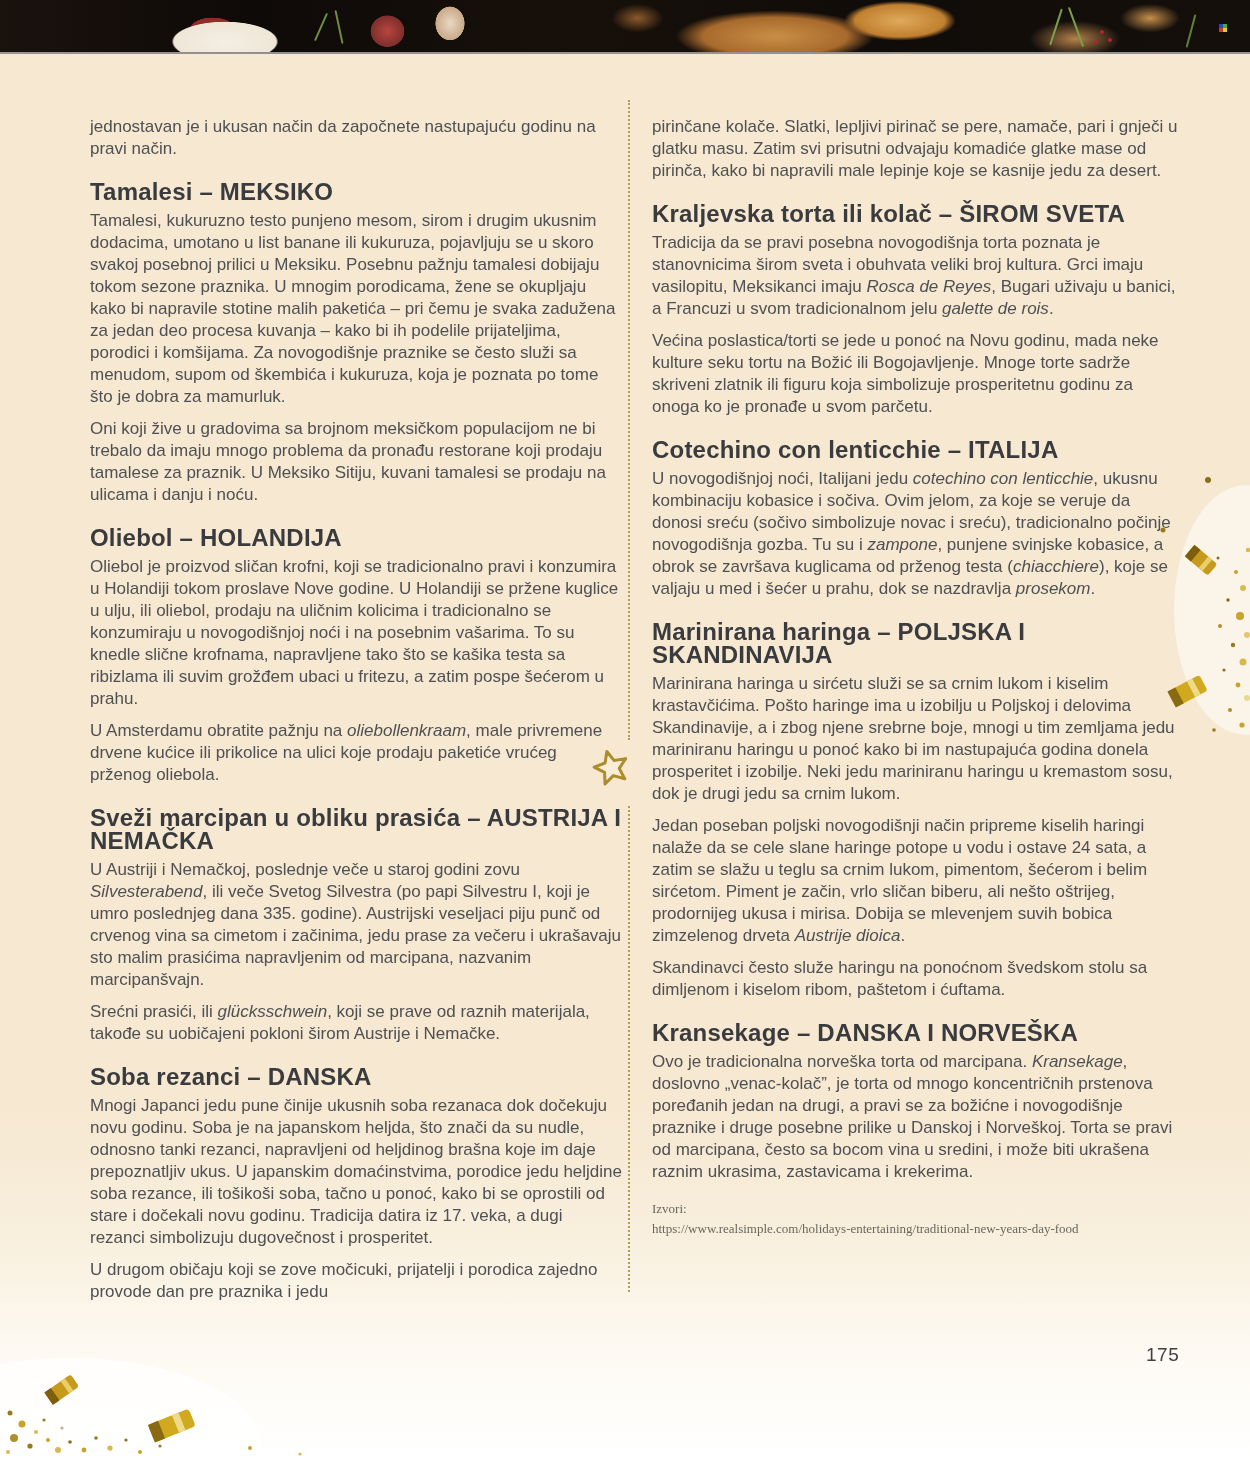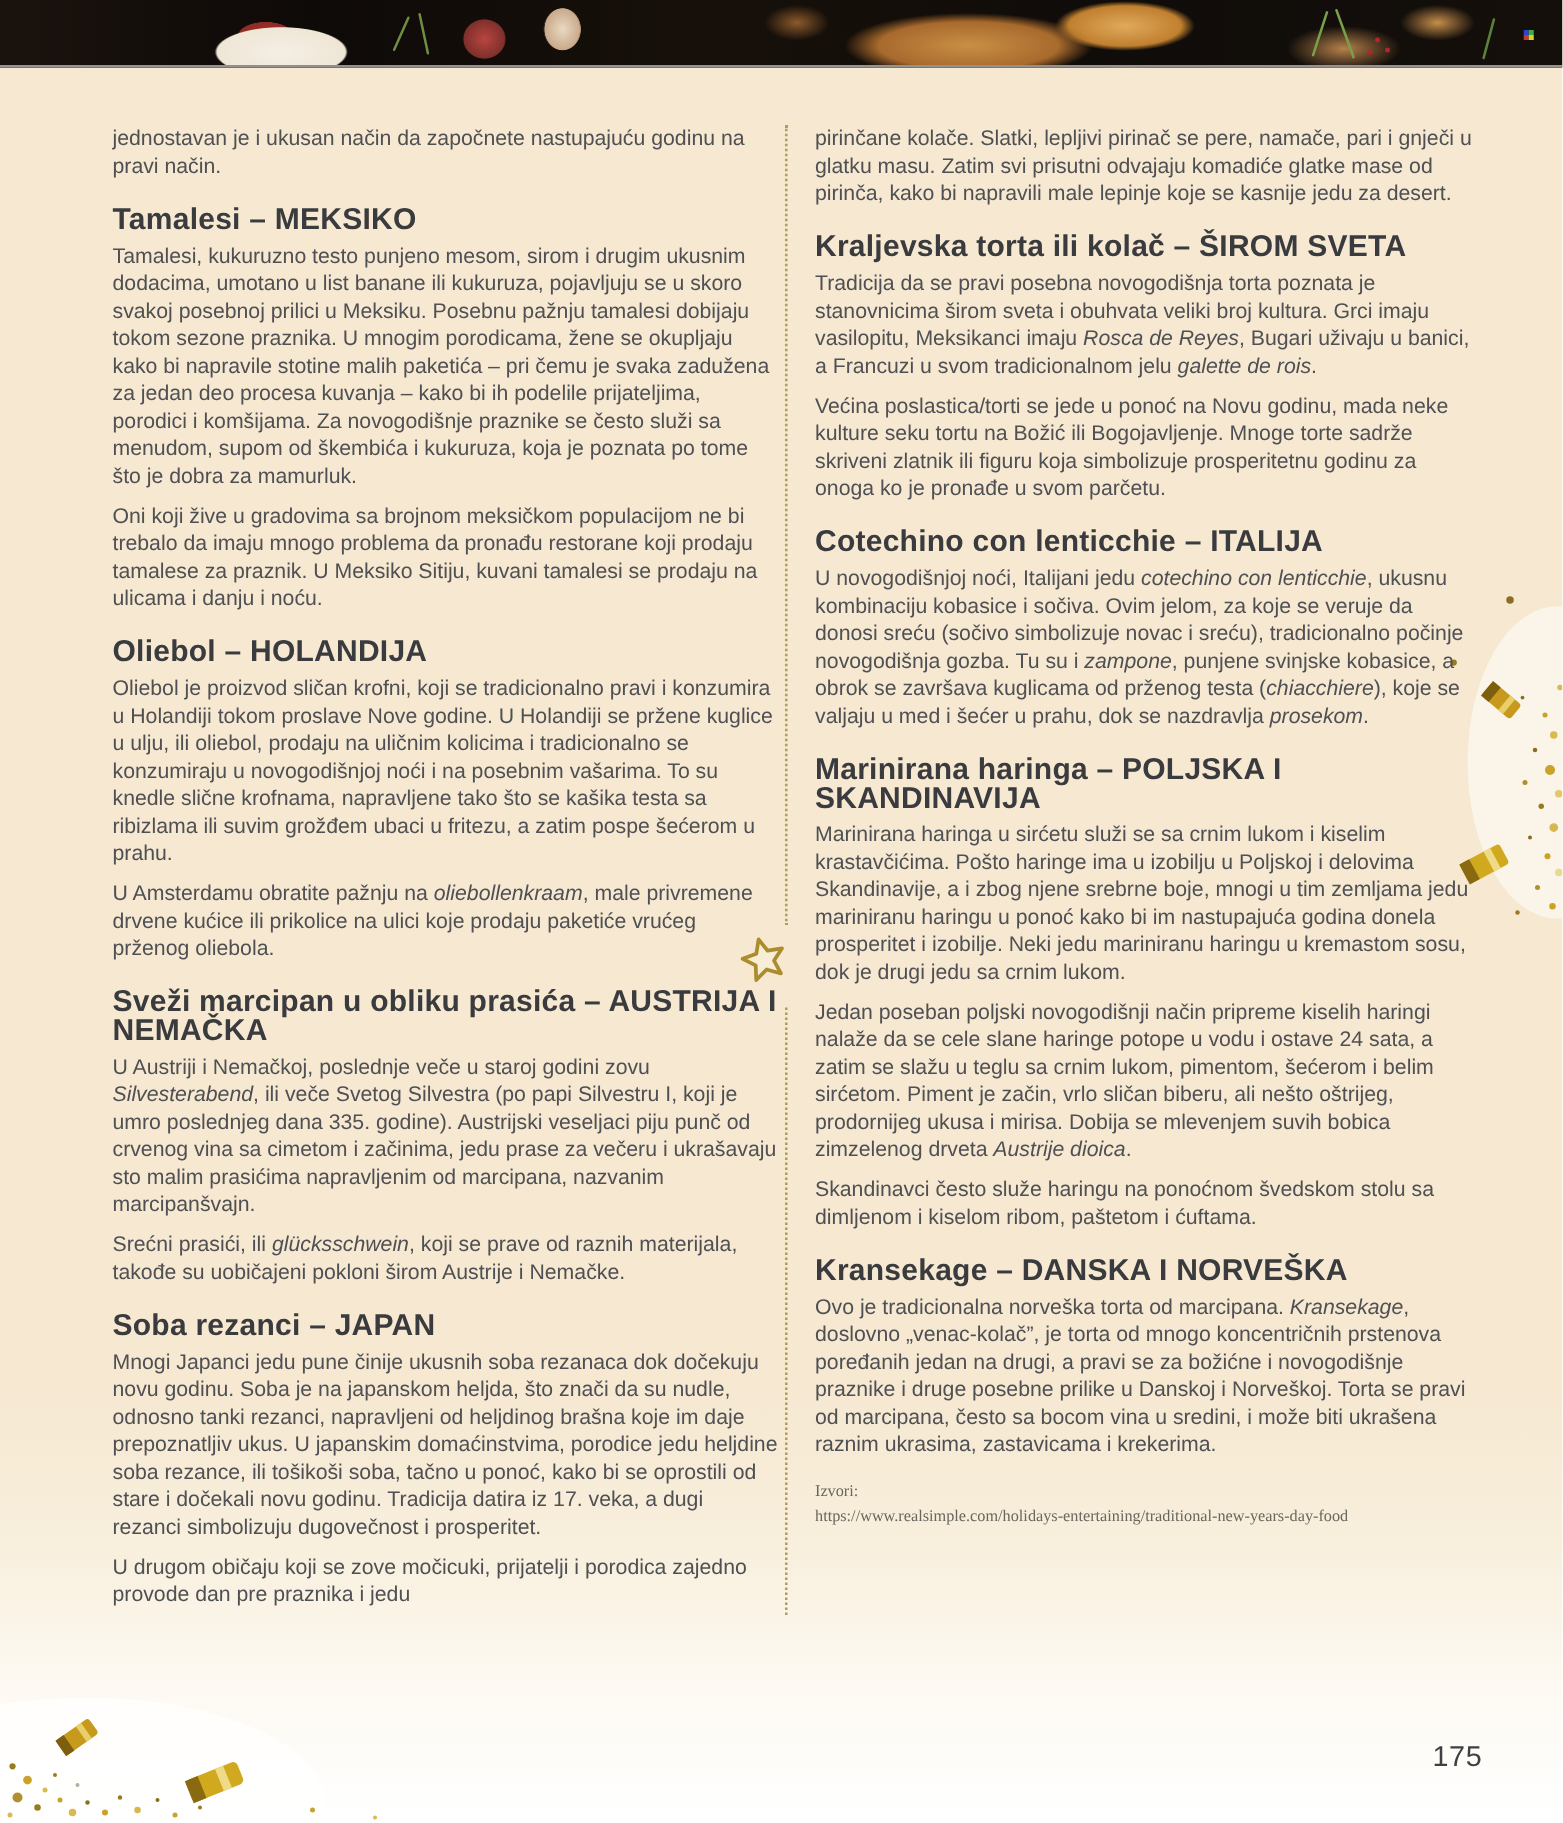--- a/index.html
+++ b/index.html
@@ -28,21 +28,21 @@
     border-bottom:2px solid rgba(255,255,255,.55);
   }
   .sprig{position:absolute;width:2px;background:#6d8f3f;border-radius:2px;}
   .seed{position:absolute;width:4px;height:4px;border-radius:50%;background:#b3242c;}
   
   .pixel-logo{position:absolute;left:1219px;top:24px;width:8px;height:8px;display:grid;grid-template-columns:4px 4px;}
   .pixel-logo span{width:4px;height:4px;display:block;}
   .px-blue{background:#2b46c8;} .px-green{background:#3fae3c;}
   .px-red{background:#c53a2e;} .px-yellow{background:#d8d32c;}
   
-  .col{position:absolute;top:100px;width:532px;color:#4f5053;font-size:17px;line-height:22px;}
+  .col{position:absolute;top:116px;width:532px;color:#4f5053;font-size:17px;line-height:22px;}
   .col-left{left:90px;}
   .col-right{left:652px;}
   .col p{margin:0 0 10px 0;}
   .col h3{
     font-size:24px;line-height:23px;font-weight:700;color:#3a3b3e;
     margin:20px 0 7px 0;letter-spacing:.2px;
   }
   .col i{font-style:italic;}
   
   .sources{margin-top:16px;font-family:"Liberation Serif",serif;font-size:13px;line-height:19px;color:#68675f;}
@@ -50,21 +50,21 @@
   .sources .src-url{overflow-wrap:anywhere;}
   
   .divider-seg{position:absolute;left:628px;width:0;border-left:2px dotted #a39043;opacity:.85;}
   .div-top{top:100px;height:640px;}
   .div-bottom{top:806px;height:486px;}
   .star-wrap{position:absolute;left:591px;top:747px;width:40px;height:42px;}
   
   .confetti-right{position:absolute;left:1148px;top:430px;width:102px;height:310px;}
   .confetti-bl{position:absolute;left:0;top:1328px;width:340px;height:130px;}
   
-  .page-number{position:absolute;left:1146px;top:1392px;font-size:23px;color:#3f4043;letter-spacing:.5px;}
+  .page-number{position:absolute;left:1146px;top:1344px;font-size:19px;color:#3f4043;letter-spacing:.5px;}
 </style>
 </head>
 <body>
 
 <div class="page">
 
   <div class="photo-strip">
     <div class="sprig" style="left:320px;top:12px;height:30px;transform:rotate(24deg);"></div>
     <div class="sprig" style="left:338px;top:10px;height:34px;transform:rotate(-12deg);"></div>
     <div class="sprig" style="left:1055px;top:8px;height:38px;transform:rotate(18deg);background:#7aa14a;"></div>
@@ -173,21 +173,21 @@
       <p>U Amsterdamu obratite pažnju na <i>oliebollenkraam</i>, male privremene drvene kućice ili prikolice na ulici koje prodaju paketiće vrućeg prženog oliebola.</p>
     </section>
 
     <section>
       <h3>Sveži marcipan u obliku prasića – AUSTRIJA I NEMAČKA</h3>
       <p>U Austriji i Nemačkoj, poslednje veče u staroj godini zovu <i>Silvesterabend</i>, ili veče Svetog Silvestra (po papi Silvestru I, koji je umro poslednjeg dana 335. godine). Austrijski veseljaci piju punč od crvenog vina sa cimetom i začinima, jedu prase za večeru i ukrašavaju sto malim prasićima napravljenim od marcipana, nazvanim marcipanšvajn.</p>
       <p>Srećni prasići, ili <i>glücksschwein</i>, koji se prave od raznih materijala, takođe su uobičajeni pokloni širom Austrije i Nemačke.</p>
     </section>
 
     <section>
-      <h3>Soba rezanci – JAPAN</h3>
+      <h3>Soba rezanci – DANSKA</h3>
       <p>Mnogi Japanci jedu pune činije ukusnih soba rezanaca dok dočekuju novu godinu. Soba je na japanskom heljda, što znači da su nudle, odnosno tanki rezanci, napravljeni od heljdinog brašna koje im daje prepoznatljiv ukus. U japanskim domaćinstvima, porodice jedu heljdine soba rezance, ili tošikoši soba, tačno u ponoć, kako bi se oprostili od stare i dočekali novu godinu. Tradicija datira iz 17. veka, a dugi rezanci simbolizuju dugovečnost i prosperitet.</p>
       <p>U drugom običaju koji se zove močicuki, prijatelji i porodica zajedno provode dan pre praznika i jedu</p>
     </section>
   </div>
 
   <div class="col col-right">
     <p>pirinčane kolače. Slatki, lepljivi pirinač se pere, namače, pari i gnječi u glatku masu. Zatim svi prisutni odvajaju komadiće glatke mase od pirinča, kako bi napravili male lepinje koje se kasnije jedu za desert.</p>
 
     <section>
       <h3>Kraljevska torta ili kolač – ŠIROM SVETA</h3>

